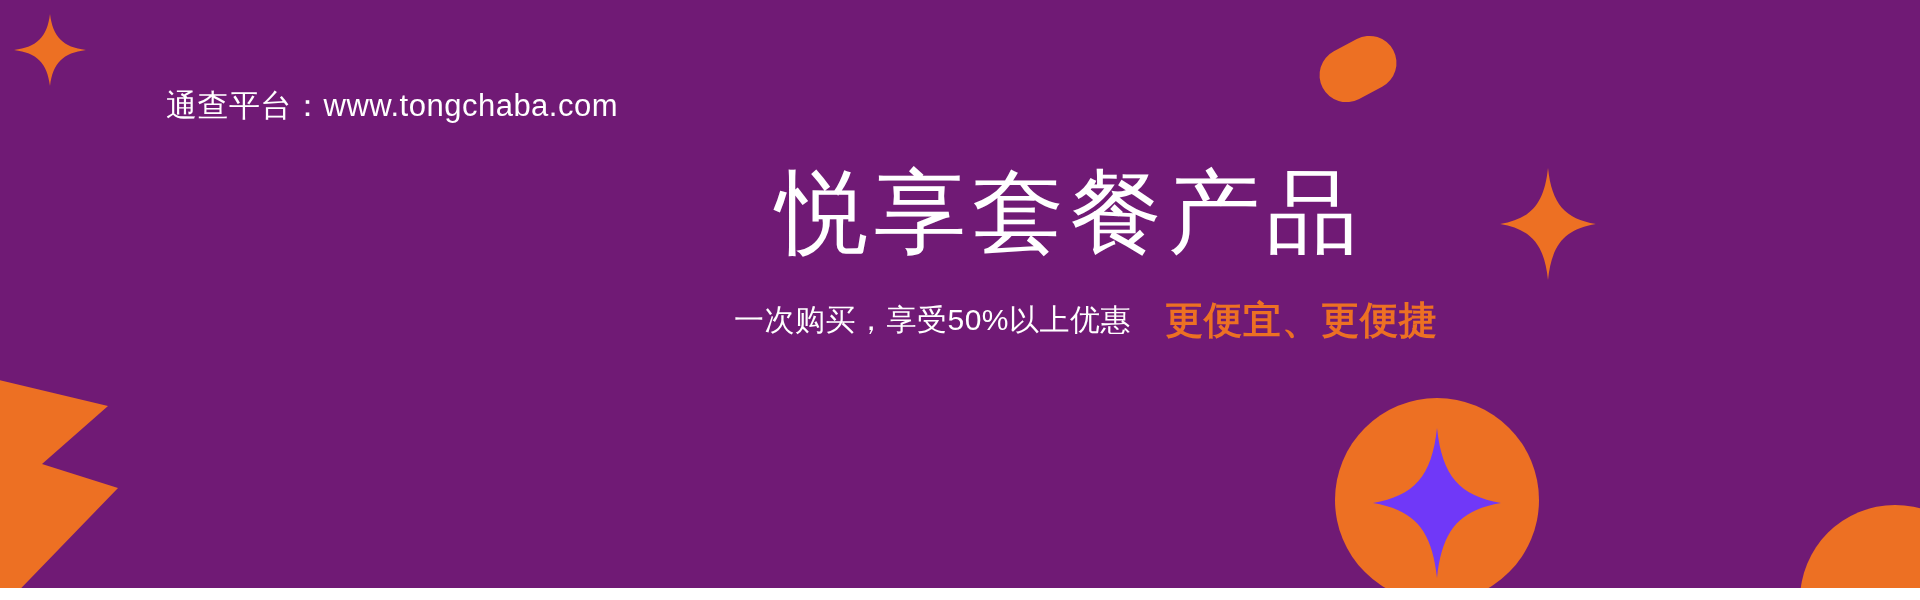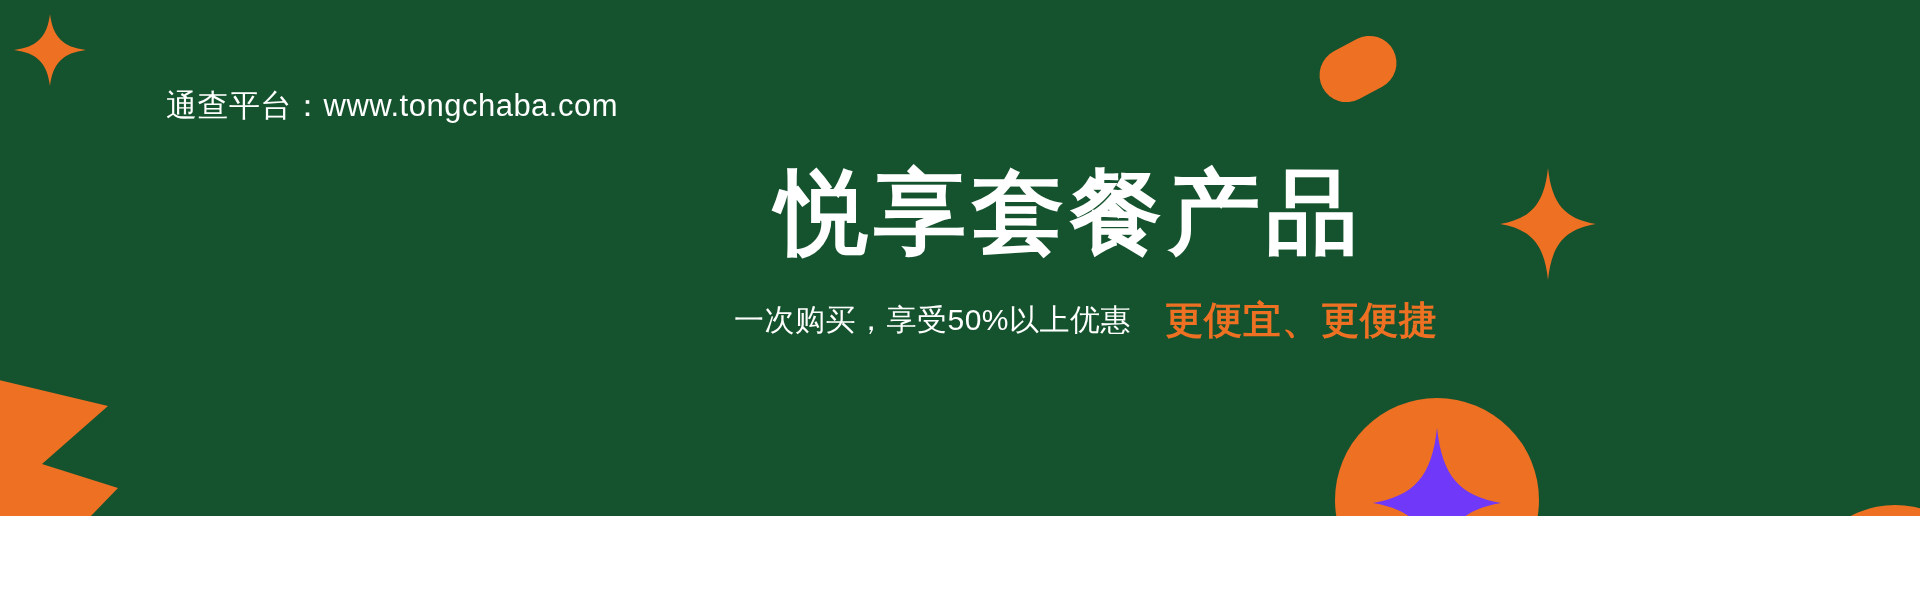--- a/index.html
+++ b/index.html
@@ -4,23 +4,23 @@
 <title>Banner</title>
 <style>
   html, body {
     margin: 0;
     padding: 0;
     background: #ffffff;
   }
   #banner {
     position: relative;
     width: 1920px;
-    height: 516px;
+    height: 588px;
     overflow: hidden;
-    background: #14532d;
+    background: #701a75;
     font-family: "Liberation Sans", "DejaVu Sans", sans-serif;
     -webkit-font-smoothing: antialiased;
   }
 
   
   .deco { position: absolute; pointer-events: none; }
 
   
   .sparkle svg { display: block; width: 100%; height: 100%; }
 
@@ -83,21 +83,21 @@
   #platform-line .label { font-size: 31px; }
   #platform-line .url   { font-size: 31px; }
 
   #main-title {
     position: absolute;
     left: 0; right: 0;
     top: 158px;
     text-align: center;
     color: #ffffff;
     font-size: 92px;
-    font-weight: bold;
+    font-weight: normal;
     line-height: 108px;
     letter-spacing: 6px;
     white-space: nowrap;
     padding-left: 220px;
   }
 
   #subtitle-row {
     position: absolute;
     left: 0; right: 0;
     top: 296px;

